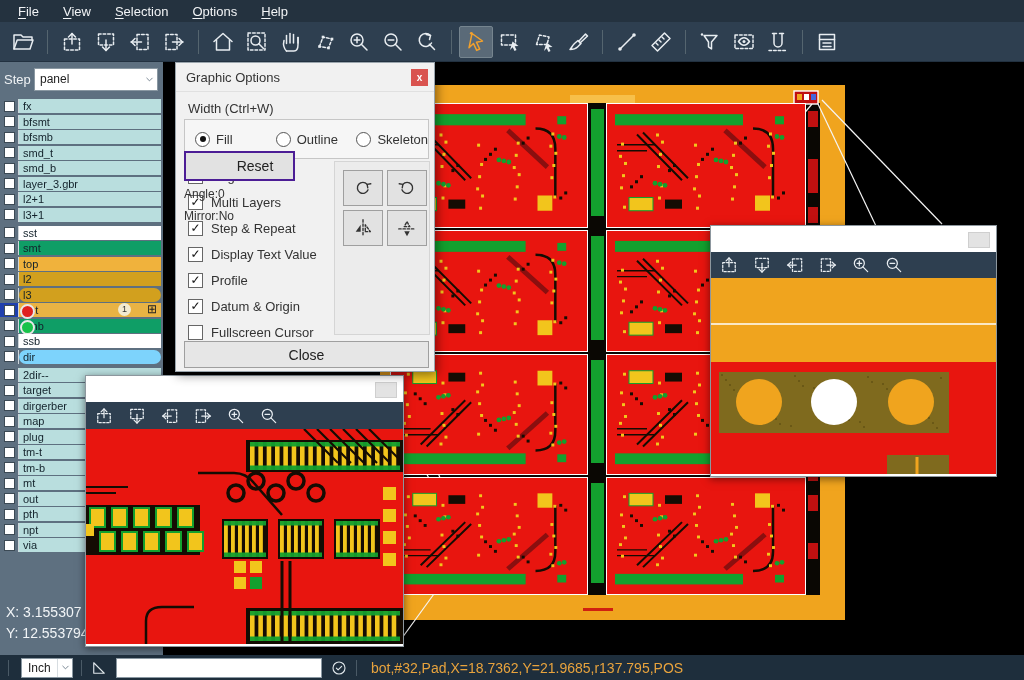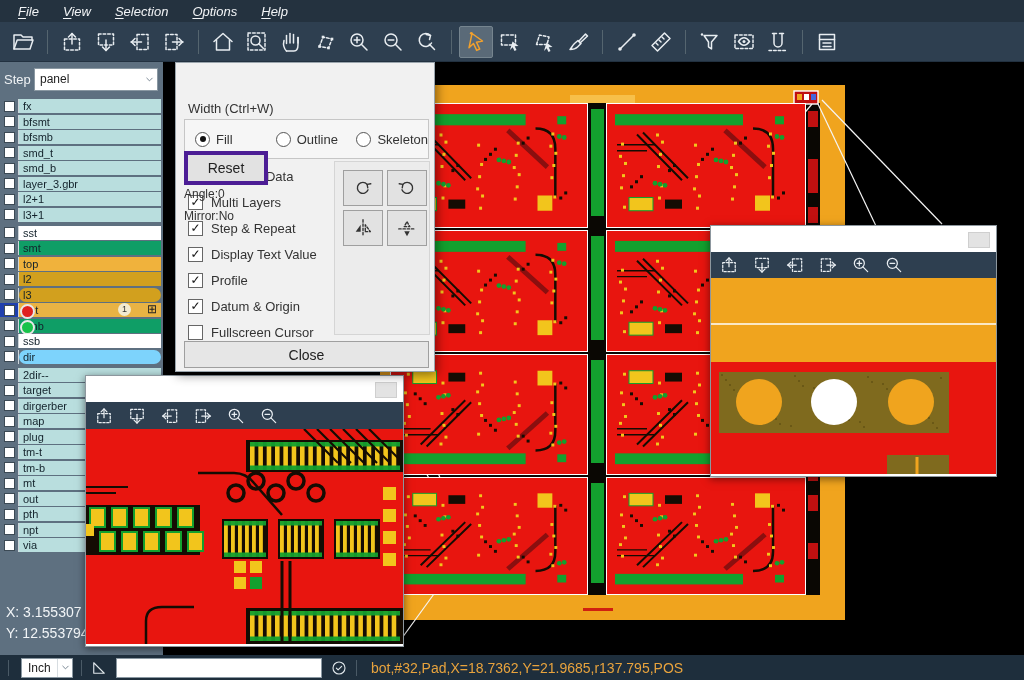--- a/index.html
+++ b/index.html
@@ -3,21 +3,21 @@
 <meta charset="utf-8">
 <style>
   html,body{margin:0;padding:0;}
   body{width:1024px;height:680px;position:relative;overflow:hidden;
        font-family:"Liberation Sans",sans-serif;background:#000;
        -webkit-font-smoothing:antialiased;}
   .abs{position:absolute;}
   
   #menubar{left:0;top:0;width:1024px;height:22px;background:#24323f;
            display:flex;align-items:center;gap:4px;padding-left:8px;box-sizing:border-box;z-index:40;}
-  .menu-item{color:#f2f4f6;font-size:13px;padding:2px 10px;cursor:default;font-style:italic;}
+  .menu-item{color:#f2f4f6;font-size:13px;padding:2px 10px;cursor:default;}
   .menu-item u{text-underline-offset:2px;}
   
   #toolbar{left:0;top:22px;width:1024px;height:40px;background:#2e3f50;
            display:flex;align-items:center;padding-left:6px;box-sizing:border-box;z-index:40;border-bottom:1px solid #223140;}
   .tb-btn{width:34px;height:32px;display:flex;align-items:center;justify-content:center;color:#e8edf1;border-radius:2px;}
   .tb-btn.selected{background:#5a6a78;color:#f2a greek;}
   .tb-btn.selected{background:#5a6a78;color:#f2a12c;border:1px solid #76858f;box-sizing:border-box;}
   .tb-sep{width:1px;height:24px;background:#55656f;margin:0 7px;}
   
   #sidebar{left:0;top:62px;width:163px;height:593px;background:#5e7080;z-index:10;}
@@ -60,21 +60,21 @@
   #dlg-width-label{position:absolute;left:12px;top:38px;font-size:13px;color:#333;}
   #radio-box{position:absolute;left:8px;top:56px;width:243px;height:38px;border:1px solid #c6c6c6;background:#f6f6f6;display:flex;align-items:center;}
   .radio-item{display:flex;align-items:center;gap:6px;font-size:13px;color:#333;}
   .radio-circ{width:13px;height:13px;border-radius:50%;border:1px solid #555;background:#fff;display:flex;align-items:center;justify-content:center;}
   .radio-dot{width:6px;height:6px;border-radius:50%;background:#111;}
   #check-col{position:absolute;left:12px;top:100px;}
   .check-row{display:flex;align-items:center;gap:8px;height:26px;font-size:13px;color:#333;}
   .chk{width:13px;height:13px;background:#fff;border:1px solid #666;font-size:12px;line-height:12px;text-align:center;color:#111;}
   #dlg-right{position:absolute;left:158px;top:98px;width:94px;height:172px;background:#ececec;border:1px solid #d5d5d5;}
   .xf-btn{position:absolute;width:38px;height:34px;background:#e2e2e2;border:1px solid #9f9f9f;color:#333;display:flex;align-items:center;justify-content:center;}
-  #reset-btn{position:absolute;left:8px;top:88px;width:76px;height:26px;background:#e2e2e2;border:4px solid #4c1d95;font-size:14px;color:#222;display:flex;align-items:center;justify-content:center;}
+  #reset-btn{position:absolute;left:8px;top:88px;width:76px;height:26px;background:#e2e2e2;border:2px solid #4c1d95;font-size:14px;color:#222;display:flex;align-items:center;justify-content:center;padding-left:31px;}
   #angle-text,#mirror-text{position:absolute;left:8px;font-size:12px;color:#333;}
   #angle-text{top:124px;} #mirror-text{top:146px;}
   #close-btn{position:absolute;left:8px;top:278px;width:243px;height:25px;background:#e6e6e6;border:1px solid #9f9f9f;font-size:14px;color:#222;display:flex;align-items:center;justify-content:center;}
   
   #statusbar{left:0;top:655px;width:1024px;height:25px;background:#1e2e3c;display:flex;align-items:center;z-index:40;}
   .sb-sep{width:1px;height:16px;background:#4a5a66;margin:0 8px;}
   #unit-combo{width:52px;height:20px;background:#fff;border:1px solid #8a98a2;display:flex;align-items:center;justify-content:space-between;font-size:12px;color:#222;padding-left:6px;box-sizing:border-box;margin-left:4px;}
   #unit-combo .chev{color:#5c6e7c;width:14px;display:flex;justify-content:center;border-left:1px solid #d7dde1;height:100%;align-items:center;}
   #cmd-input{width:196px;height:18px;background:#fff;border:1px solid #8a98a2;margin-left:8px;font-size:12px;padding:0 4px;}
   #status-msg{color:#e8a33d;font-size:14px;margin-left:6px;white-space:nowrap;}
@@ -1001,20 +1001,24 @@
           <rect x="132" y="37" width="3" height="3" fill="#140c03"></rect>
           <rect x="23" y="80" width="3" height="3" fill="#140c03"></rect>
           <rect x="94" y="53" width="3" height="3" fill="#140c03"></rect>
         </g>
       </svg></div>
     <div class="vstrip" style="left: 428px; top: 421px; width: 13px; height: 100px;"></div>
     <div class="abs" style="left: 420px; top: 546px; width: 30px; height: 3px; background: rgb(208, 32, 16);"></div>
   </div>
 
 <div id="dialog">
+  <div id="dlg-title">
+    <span id="dlg-title-text">Graphic Options</span>
+    <span id="dlg-close">x</span>
+  </div>
   <div id="dlg-width-label">Width (Ctrl+W)</div>
   <div id="radio-box">
       <div class="radio-item" style="flex: 1 1 0%; padding-left: 10px;">
         <span class="radio-circ">
           <span class="radio-dot"></span>
         </span>
         <span>Fill</span>
       </div>
       <div class="radio-item" style="flex: 1 1 0%; padding-left: 10px;">
         <span class="radio-circ"></span>

